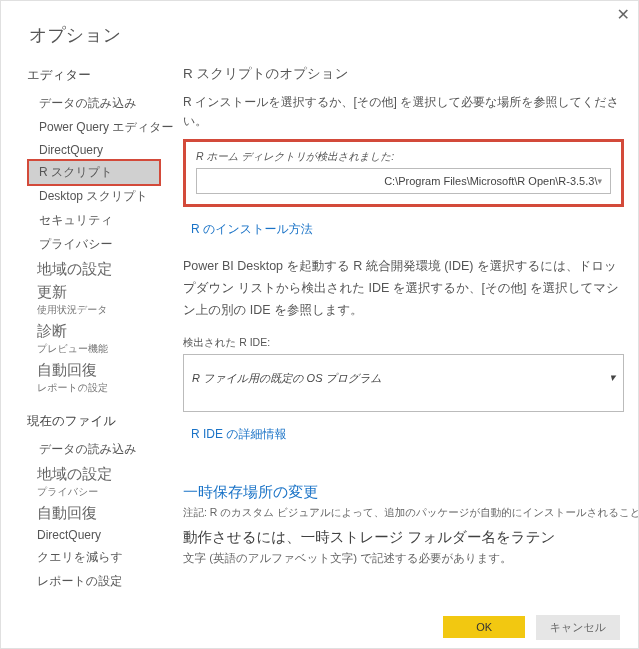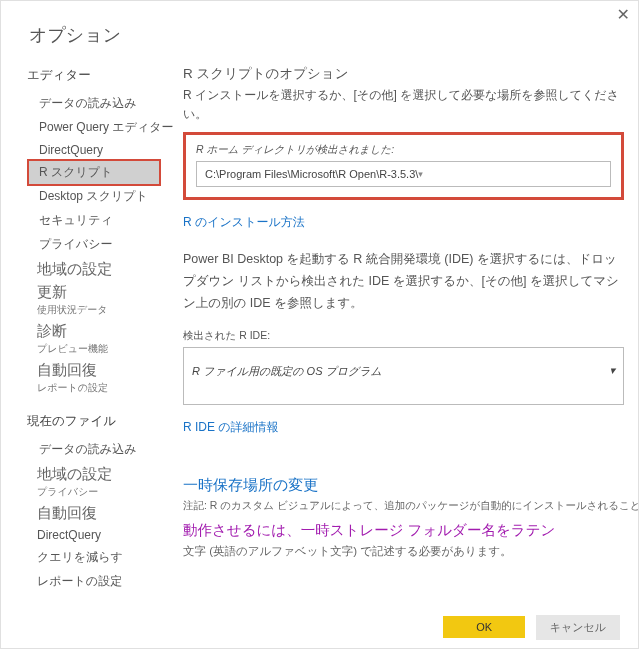--- a/index.html
+++ b/index.html
@@ -8,33 +8,33 @@
 .title{font-size:18px;color:#555;padding:22px 0 18px 28px}
 .body{display:flex;padding:0 0 0 28px}
 .sidebar{width:130px;flex:0 0 130px;font-size:12px;color:#666}
 .group-h{font-size:12.5px;color:#444;margin:2px 0 8px -2px}
 .nav-item{padding:3px 4px 3px 10px;margin:1px 0;cursor:pointer;color:#555;white-space:nowrap}
 .nav-item.sel{background:#d0d0d0;outline:2px solid #d34a3a;outline-offset:0}
 .nav-big{font-size:15px;color:#666;padding:3px 0 1px 8px;white-space:nowrap}
 .nav-small{font-size:10px;color:#777;padding:0 0 2px 8px}
 .group-sp{height:14px}
 .content{flex:1;padding:0 14px 0 24px;font-size:12px;color:#555;overflow:hidden}
-.section-h{font-size:13.5px;color:#555;margin-bottom:3px}
+.section-h{font-size:13.5px;color:#555;margin-bottom:10px}
 .desc{font-size:12px;line-height:1.6;color:#555;margin-bottom:4px}
 .r-box{border:3px solid #d34a3a;padding:8px 10px 10px 10px;margin:8px 0 6px 0}
 .r-box .lbl{font-size:10.5px;color:#555;margin-bottom:4px;font-style:italic}
-.select{border:1px solid #bbb;background:#fff;height:24px;display:flex;align-items:center;justify-content:flex-start;padding:0 8px;font-size:11px;color:#444}
+.select{border:1px solid #bbb;background:#fff;height:24px;display:flex;align-items:center;justify-content:flex-end;padding:0 8px;font-size:11px;color:#444}
 .select .caret{font-size:9px;color:#888}
-.link{color:#1a73c7;font-size:12px;margin:8px 0 18px 0;display:inline-block;cursor:pointer}
+.link{color:#1a73c7;font-size:12px;margin:8px 0 18px 8px;display:inline-block;cursor:pointer}
 .ide-desc{font-size:12.5px;line-height:1.75;color:#555;margin-bottom:14px}
 .ide-lbl{font-size:10.5px;color:#555;margin-bottom:4px}
 .ide-select{border:1px solid #bbb;height:24px;display:flex;align-items:flex-start;justify-content:space-between;padding:16px 8px;font-size:11px;color:#444;font-style:italic}
 .temp-h{color:#1a73c7;font-size:15px;margin:22px 0 4px 0}
 .temp-note{font-size:10.5px;color:#666;margin-bottom:6px;white-space:nowrap}
-.temp-desc{font-size:14.5px;color:#a21caf;line-height:1.6}
+.temp-desc{font-size:14.5px;color:#404040;line-height:1.6}
 .temp-desc2{font-size:11.5px;color:#666;margin-top:2px}
 .footer{position:absolute;bottom:8px;right:18px}
 .btn{display:inline-block;min-width:54px;text-align:center;padding:5px 14px;font-size:11px;margin-left:6px;cursor:pointer}
 .btn-ok{background:#f2c811;color:#333}
 .btn-cancel{background:#e6e6e6;color:#666}
 </style>
 </head>
 <body>
 
 <div class="win">

